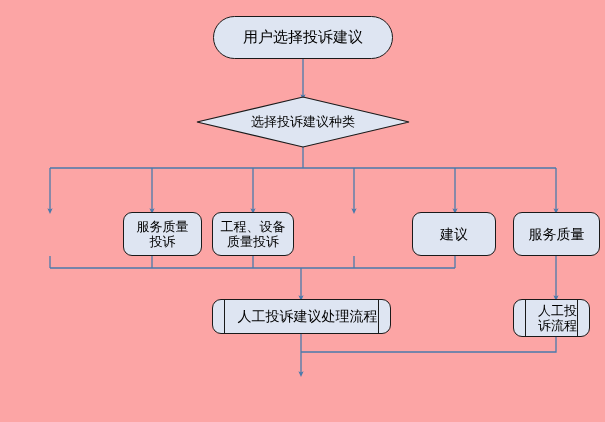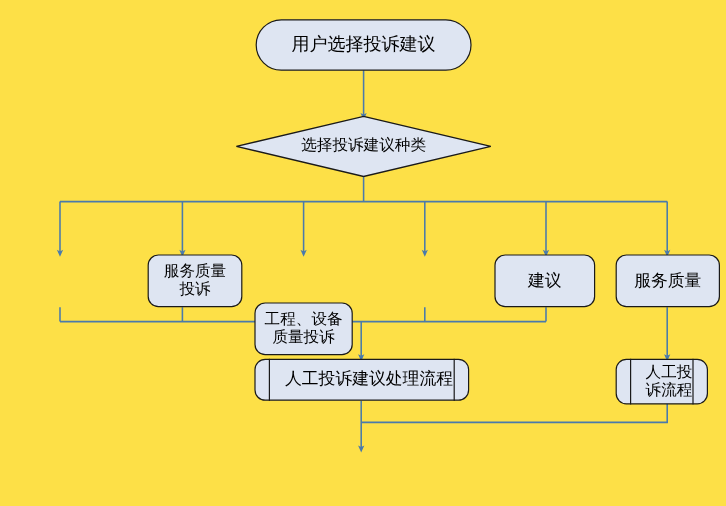--- a/index.html
+++ b/index.html
@@ -7,21 +7,21 @@
     padding: 0;
     background: #ffffff;
   }
   body {
     font-family: "DejaVu Sans", "Liberation Sans", sans-serif;
   }
   #flowchart-canvas {
     position: relative;
     width: 605px;
     height: 422px;
-    background: #fde047;
+    background: #fca5a5;
     overflow: hidden;
   }
   #flow-svg {
     position: absolute;
     left: 0;
     top: 0;
     width: 605px;
     height: 422px;
   }
   .node {
@@ -125,21 +125,21 @@
   <div class="node node-diamond" style="left:196px; top:96px; width:214px; height:52px; font-size:13px;">
     <span class="dia-label">选择投诉建议种类</span>
   </div>
 
 
   <div class="node node-box" style="left:123px; top:212px; width:79px; height:44px; font-size:13px;">
     <span class="node-label">服务质量
 投诉</span>
   </div>
 
-  <div class="node node-box" style="left:212px; top:212px; width:82px; height:44px; font-size:13px;margin-top:40px;">
+  <div class="node node-box" style="left:212px; top:212px; width:82px; height:44px; font-size:13px;">
     <span class="node-label">工程、设备
 质量投诉</span>
   </div>
 
 
   <div class="node node-box" style="left:412px; top:212px; width:84px; height:44px; font-size:14px;align-items:center;">
     <span class="node-label">建议</span>
   </div>
 
   <div class="node node-box" style="left:513px; top:212px; width:87px; height:44px; font-size:14px;">

